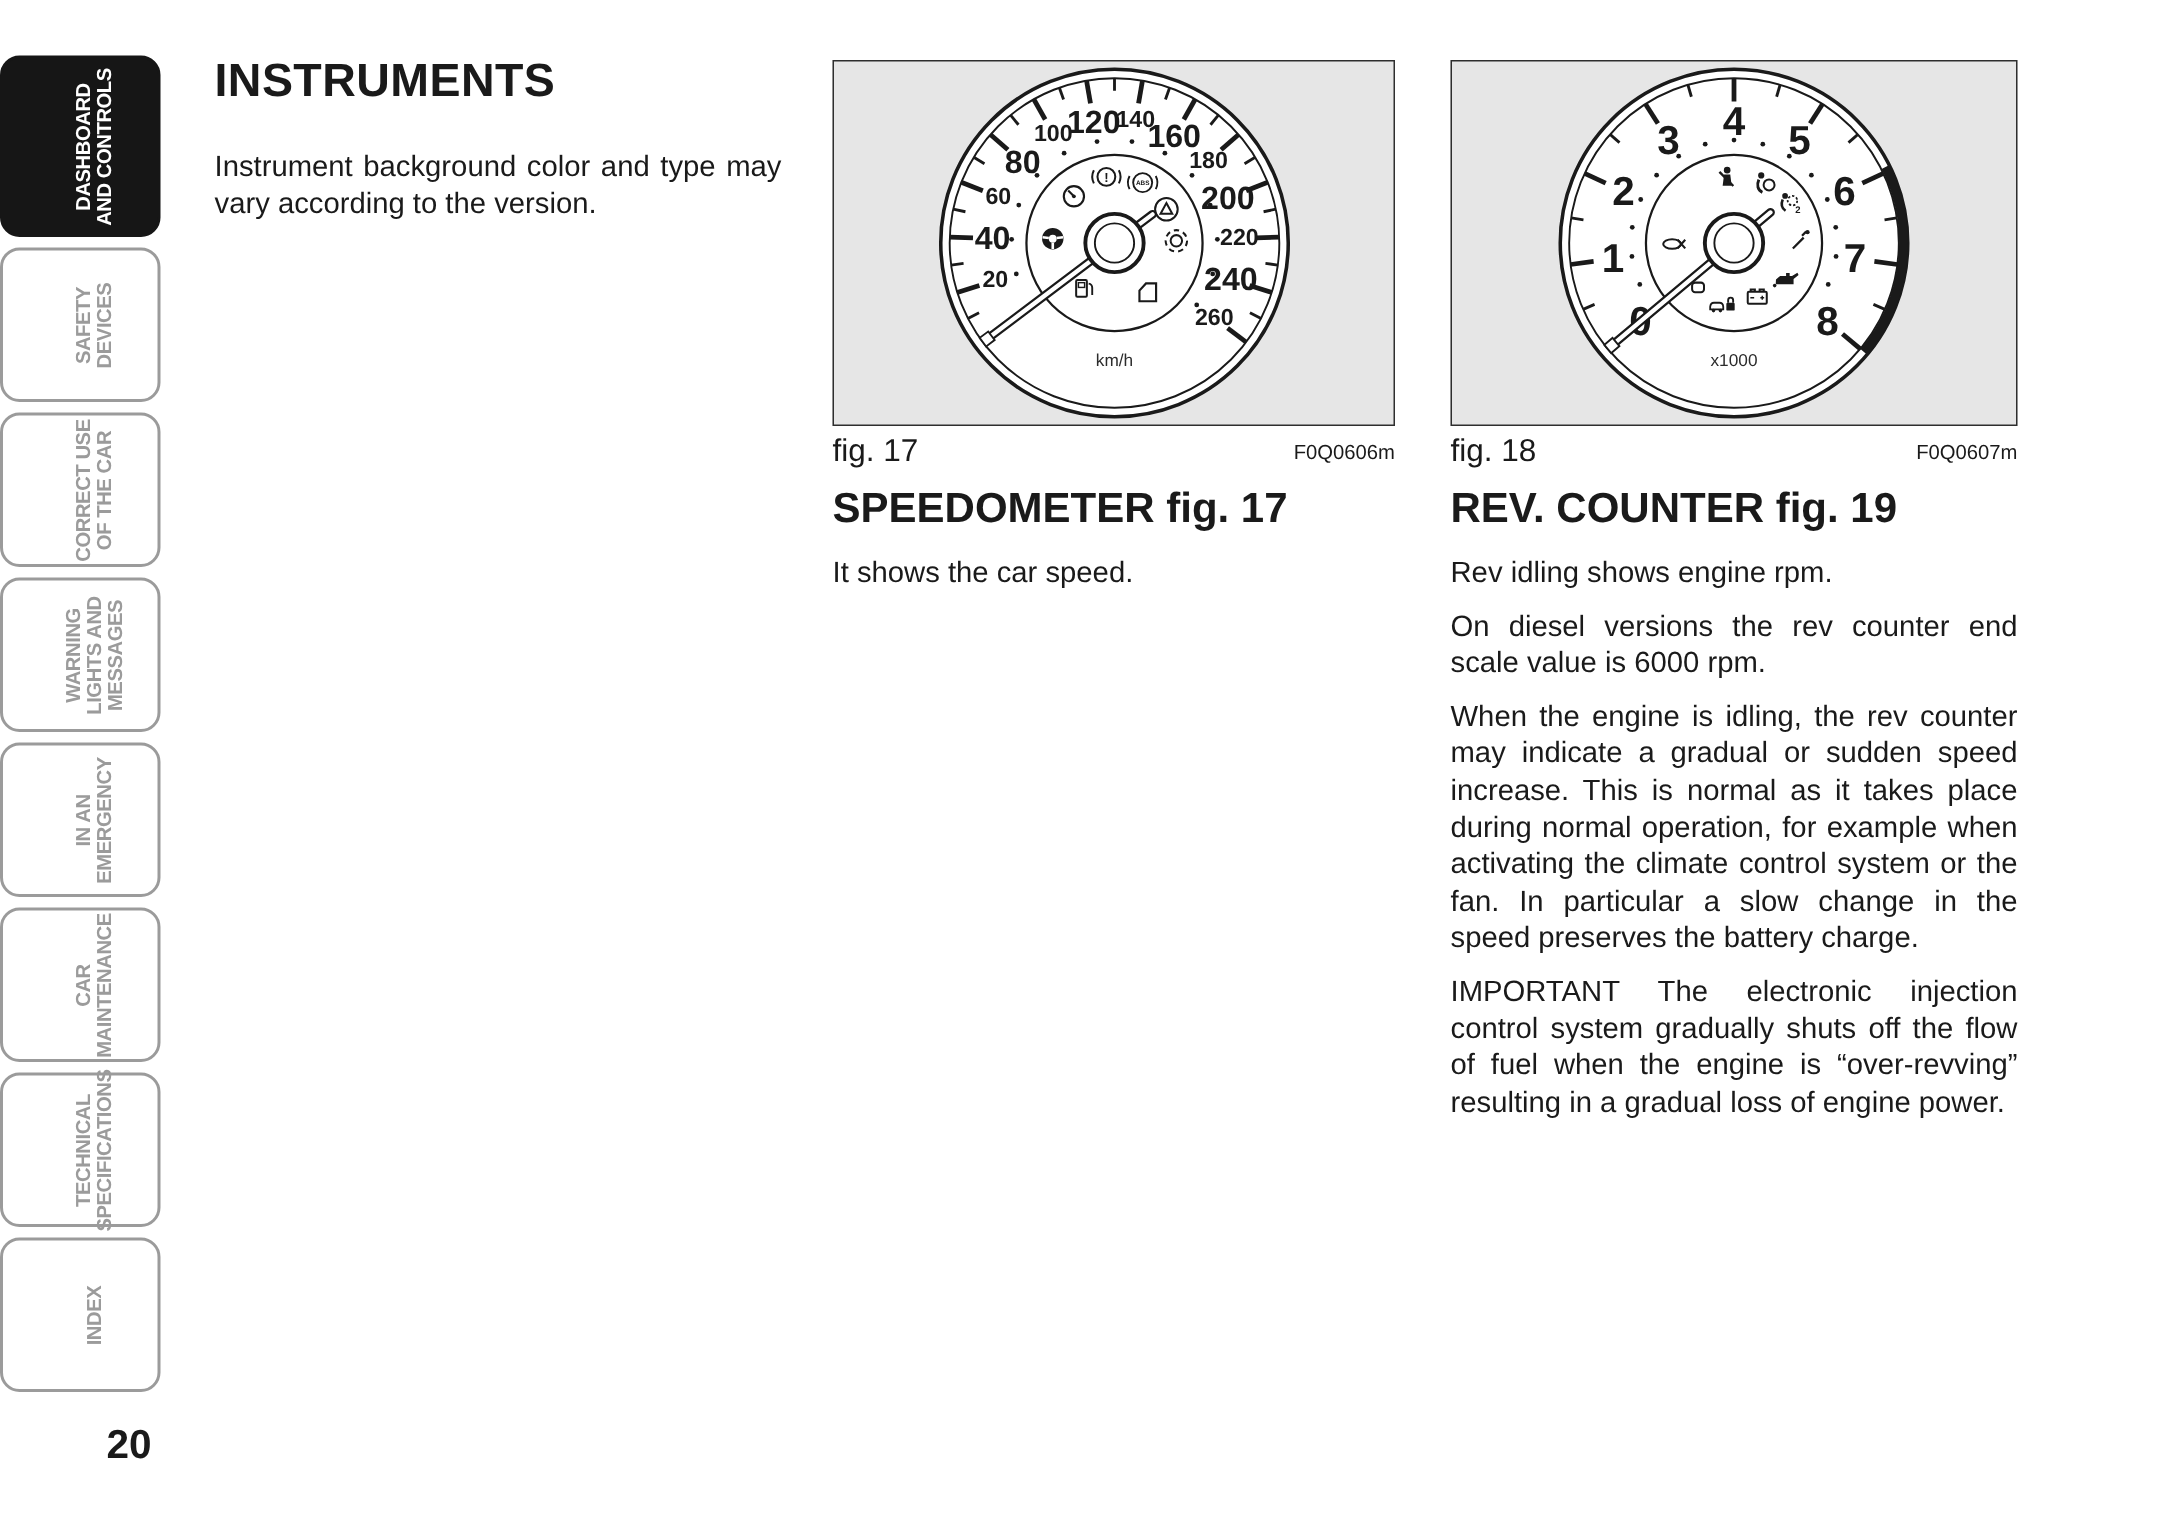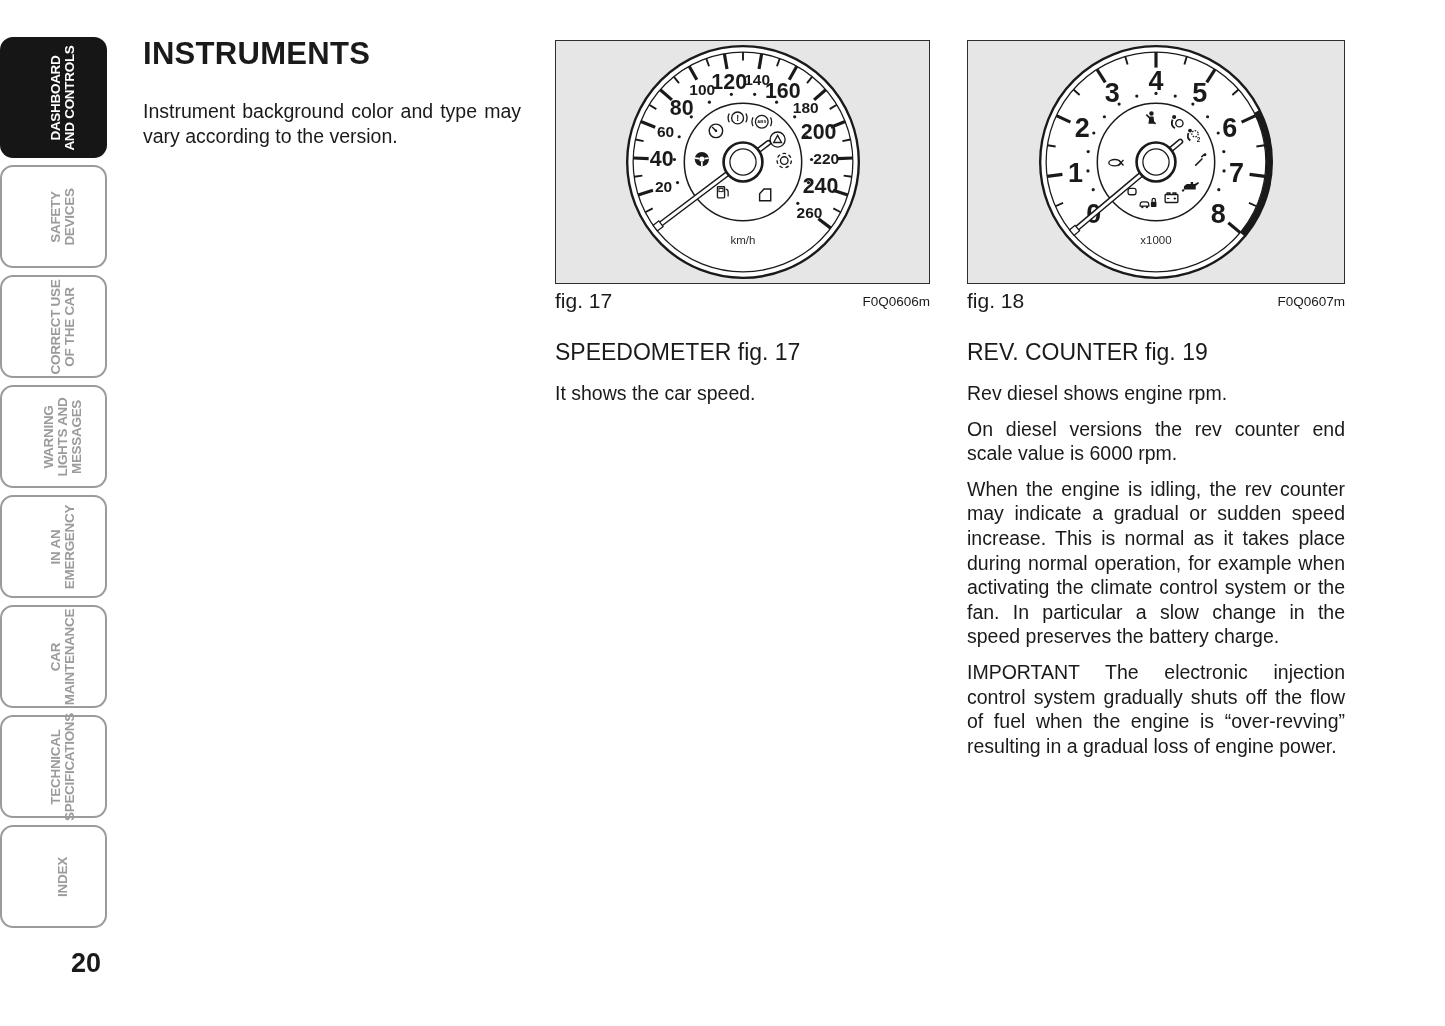--- a/index.html
+++ b/index.html
@@ -29,21 +29,21 @@
   .col-intro p{margin:0;font-size:19.5px;line-height:24.6px;text-align:justify}
   
   .fig-col{position:absolute;top:40px}
   .figure-box{
     height:242px;background:#e6e6e6;border:1.5px solid #2e2e2e;
     display:flex;align-items:center;justify-content:center;box-sizing:content-box;
   }
   .caption-row{display:flex;justify-content:space-between;align-items:center;margin-top:3px;height:27px}
   .fig-caption{font-size:21px}
   .fig-code{font-size:13.5px;font-weight:normal;margin-top:2px}
-  .fig-col h2{margin:25px 0 15px;font-size:23px;font-weight:normal}
+  .fig-col h2{margin:9px 0 15px;font-size:28px;font-weight:bold}
   .fig-col p{margin:0 0 11px;font-size:19.5px;line-height:24.6px;text-align:justify}
   .fig-col p:last-child{margin-bottom:0}
   svg text{font-family:"Liberation Sans", sans-serif}
 </style>
 </head>
 <body>
 
 <nav class="sidebar" id="sidebar">
     <div class="tab active">
       <span class="lbl">DASHBOARD
@@ -297,18 +297,18 @@
           </g>
           <circle cx="150" cy="150" r="24.5" fill="#fff" stroke="#1a1a1a" stroke-width="3.3"></circle>
           <circle cx="150" cy="150" r="16.5" fill="#fff" stroke="#1a1a1a" stroke-width="1.6"></circle>
         </svg>
       </div>
       <div class="caption-row">
         <span class="fig-caption">fig. 18</span>
         <span class="fig-code">F0Q0607m</span>
       </div>
       <h2>REV. COUNTER fig. 19</h2>
-      <p>Rev diesel shows engine rpm.</p>
+      <p>Rev idling shows engine rpm.</p>
       <p>On diesel versions the rev counter end scale value is 6000 rpm.</p>
       <p>When the engine is idling, the rev counter may indicate a gradual or sudden speed increase. This is normal as it takes place during normal operation, for example when activating the climate control system or the fan. In particular a slow change in the speed preserves the battery charge.</p>
       <p>IMPORTANT The electronic injection control system gradually shuts off the flow of fuel when the engine is “over-revving” resulting in a gradual loss of engine power.</p>
     </section>
   </main>
 
 </body></html>

